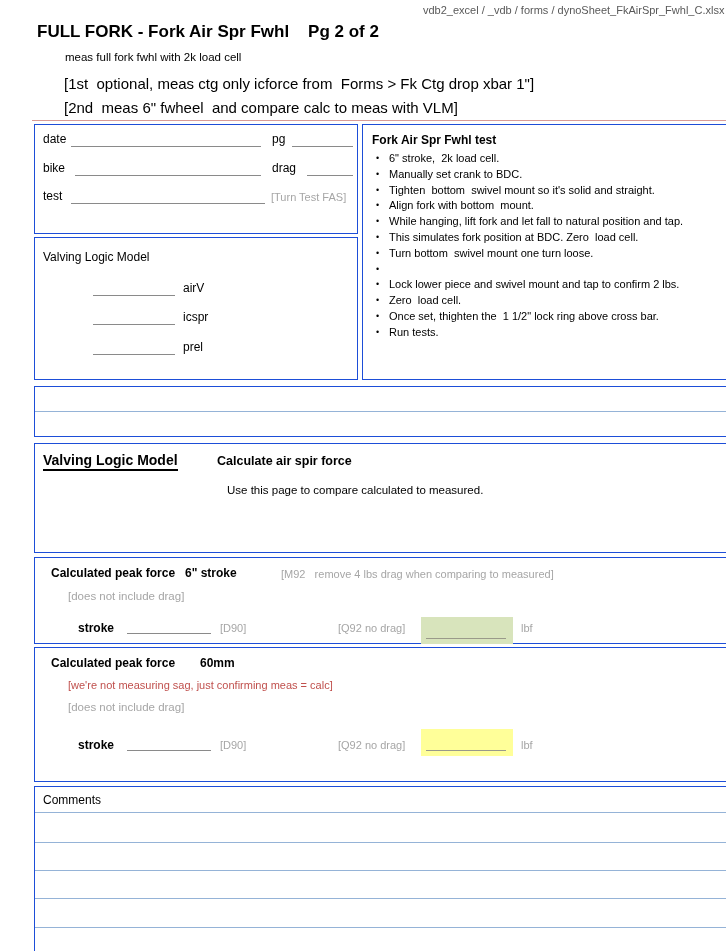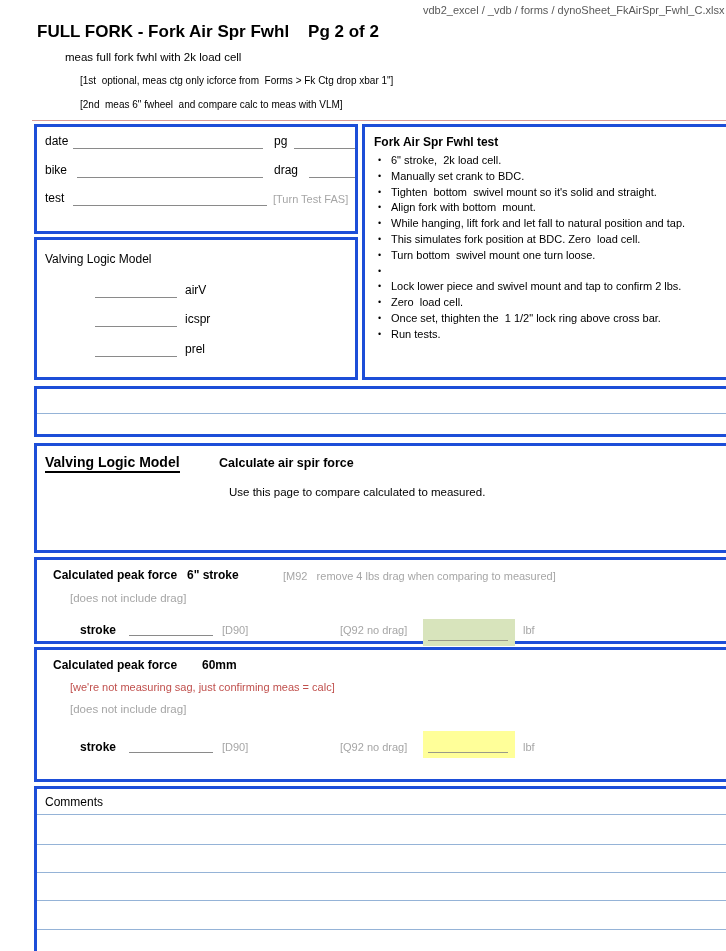--- a/index.html
+++ b/index.html
@@ -6,25 +6,25 @@
   html,body { background:#fff; }
   .page {
     position:relative; width:726px; height:951px; background:#ffffff;
     font-family:"Liberation Sans", sans-serif; color:#000; overflow:hidden;margin-left:32px;
   }
   [data-bind] { white-space:pre-wrap; }
 
   .breadcrumb { position:absolute; top:4px; left:391px; font-size:11px; color:#595959; }
   .title { position:absolute; top:22px; left:5px; font-size:17px; font-weight:bold; }
   .sub   { position:absolute; left:33px; font-size:11.5px; }
-  .note  { position:absolute; left:48px; font-size:10px; }
+  .note  { position:absolute; left:32px; font-size:15px; }
 
   .rule { position:absolute; top:120px; left:0; width:726px; border-top:1px solid #d99b95; }
 
-  .box { position:absolute; border:3px solid #1d4ed8; background:#fff; }
+  .box { position:absolute; border:1px solid #1d4ed8; background:#fff; }
 
   .lab   { position:absolute; font-size:12px; }
   .lab-b { position:absolute; font-size:12px; font-weight:600; }
   .red   { color:#c0504d; }
   .blank { position:absolute; height:15px; border-bottom:1px solid #8a8a8a; }
 
   
   .testbox { padding:8px 8px 0 9px; }
   .testbox h3 { font-size:12px; font-weight:bold; margin-bottom:4px; }
   .testbox ul { list-style:none; }

